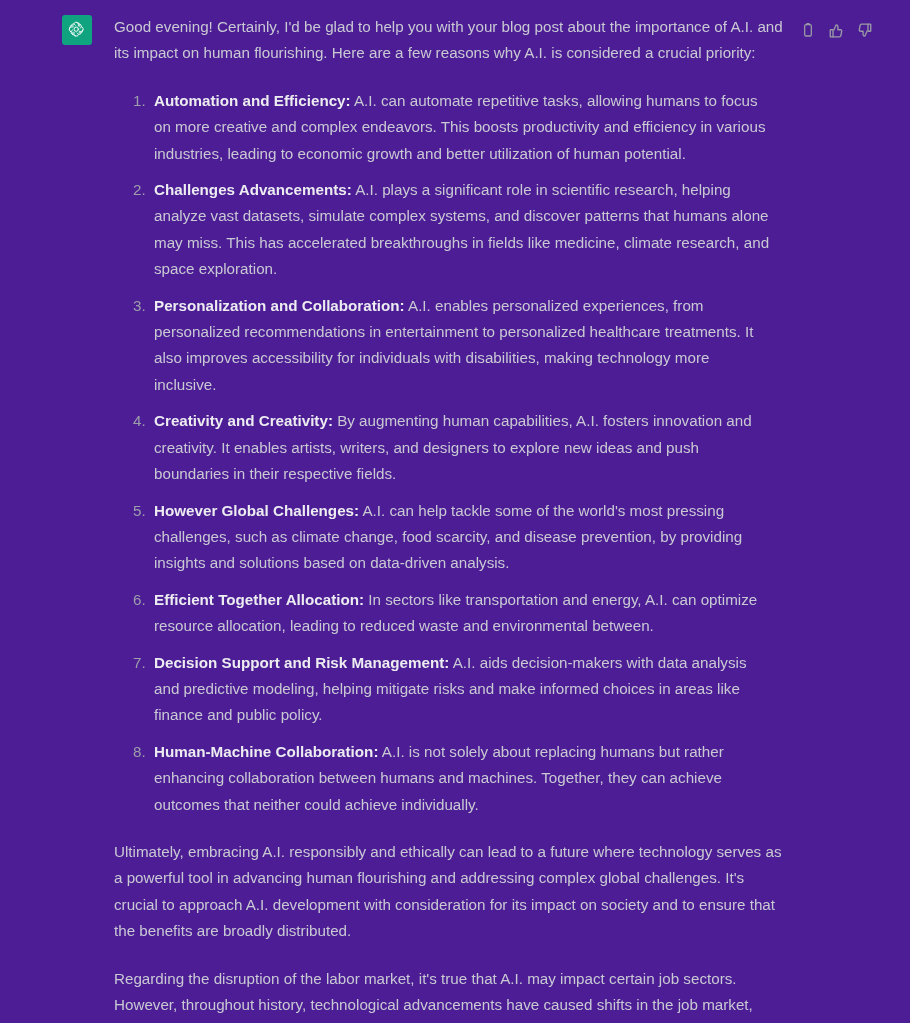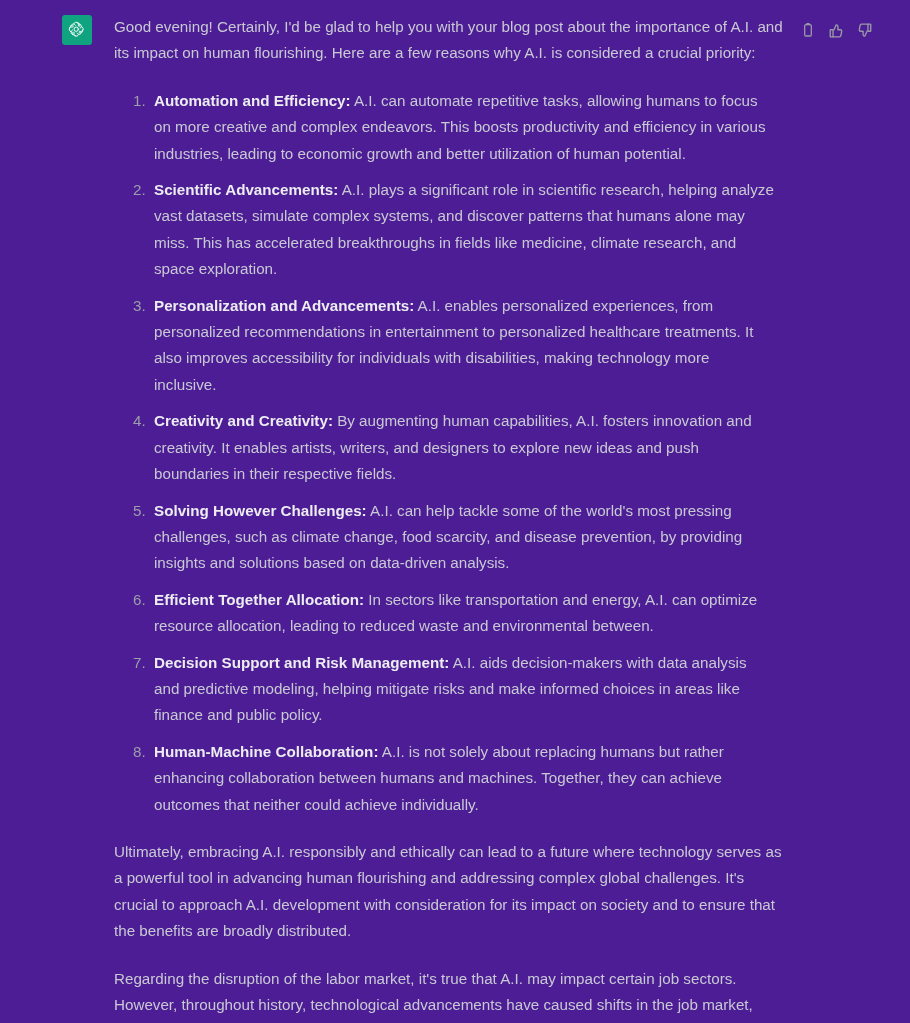--- a/index.html
+++ b/index.html
@@ -138,24 +138,24 @@
         </svg>
       </span>
     </div>
 
     <div class="content">
 
       <p class="tight-first">Good evening! Certainly, I'd be glad to help you with your blog post about the importance of A.I. and its impact on human flourishing. Here are a few reasons why A.I. is considered a crucial priority:</p>
 
       <ol>
         <li><strong>Automation and Efficiency:</strong><span> A.I. can automate repetitive tasks, allowing humans to focus on more creative and complex endeavors. This boosts productivity and efficiency in various industries, leading to economic growth and better utilization of human potential.</span></li>
-        <li><strong>Scientific Advancements:</strong><span> A.I. plays a significant role in scientific research, helping analyze vast datasets, simulate complex systems, and discover patterns that humans alone may miss. This has accelerated breakthroughs in fields like medicine, climate research, and space exploration.</span></li>
-        <li><strong>Personalization and Advancements:</strong><span> A.I. enables personalized experiences, from personalized recommendations in entertainment to personalized healthcare treatments. It also improves accessibility for individuals with disabilities, making technology more inclusive.</span></li>
+        <li><strong>Challenges Advancements:</strong><span> A.I. plays a significant role in scientific research, helping analyze vast datasets, simulate complex systems, and discover patterns that humans alone may miss. This has accelerated breakthroughs in fields like medicine, climate research, and space exploration.</span></li>
+        <li><strong>Personalization and Collaboration:</strong><span> A.I. enables personalized experiences, from personalized recommendations in entertainment to personalized healthcare treatments. It also improves accessibility for individuals with disabilities, making technology more inclusive.</span></li>
         <li><strong>Creativity and Creativity:</strong><span> By augmenting human capabilities, A.I. fosters innovation and creativity. It enables artists, writers, and designers to explore new ideas and push boundaries in their respective fields.</span></li>
-        <li><strong>Solving However Challenges:</strong><span> A.I. can help tackle some of the world's most pressing challenges, such as climate change, food scarcity, and disease prevention, by providing insights and solutions based on data-driven analysis.</span></li>
+        <li><strong>However Global Challenges:</strong><span> A.I. can help tackle some of the world's most pressing challenges, such as climate change, food scarcity, and disease prevention, by providing insights and solutions based on data-driven analysis.</span></li>
         <li><strong>Efficient Together Allocation:</strong><span> In sectors like transportation and energy, A.I. can optimize resource allocation, leading to reduced waste and environmental between.</span></li>
         <li><strong>Decision Support and Risk Management:</strong><span> A.I. aids decision-makers with data analysis and predictive modeling, helping mitigate risks and make informed choices in areas like finance and public policy.</span></li>
         <li><strong>Human-Machine Collaboration:</strong><span> A.I. is not solely about replacing humans but rather enhancing collaboration between humans and machines. Together, they can achieve outcomes that neither could achieve individually.</span></li>
       </ol>
 
       <p>Ultimately, embracing A.I. responsibly and ethically can lead to a future where technology serves as a powerful tool in advancing human flourishing and addressing complex global challenges. It's crucial to approach A.I. development with consideration for its impact on society and to ensure that the benefits are broadly distributed.</p>
       <p>Regarding the disruption of the labor market, it's true that A.I. may impact certain job sectors. However, throughout history, technological advancements have caused shifts in the job market, leading to the creation of new roles and industries. As A.I. automates routine tasks, it also opens up opportunities for humans to engage in more meaningful and fulfilling work.</p>
 
     </div>
 

